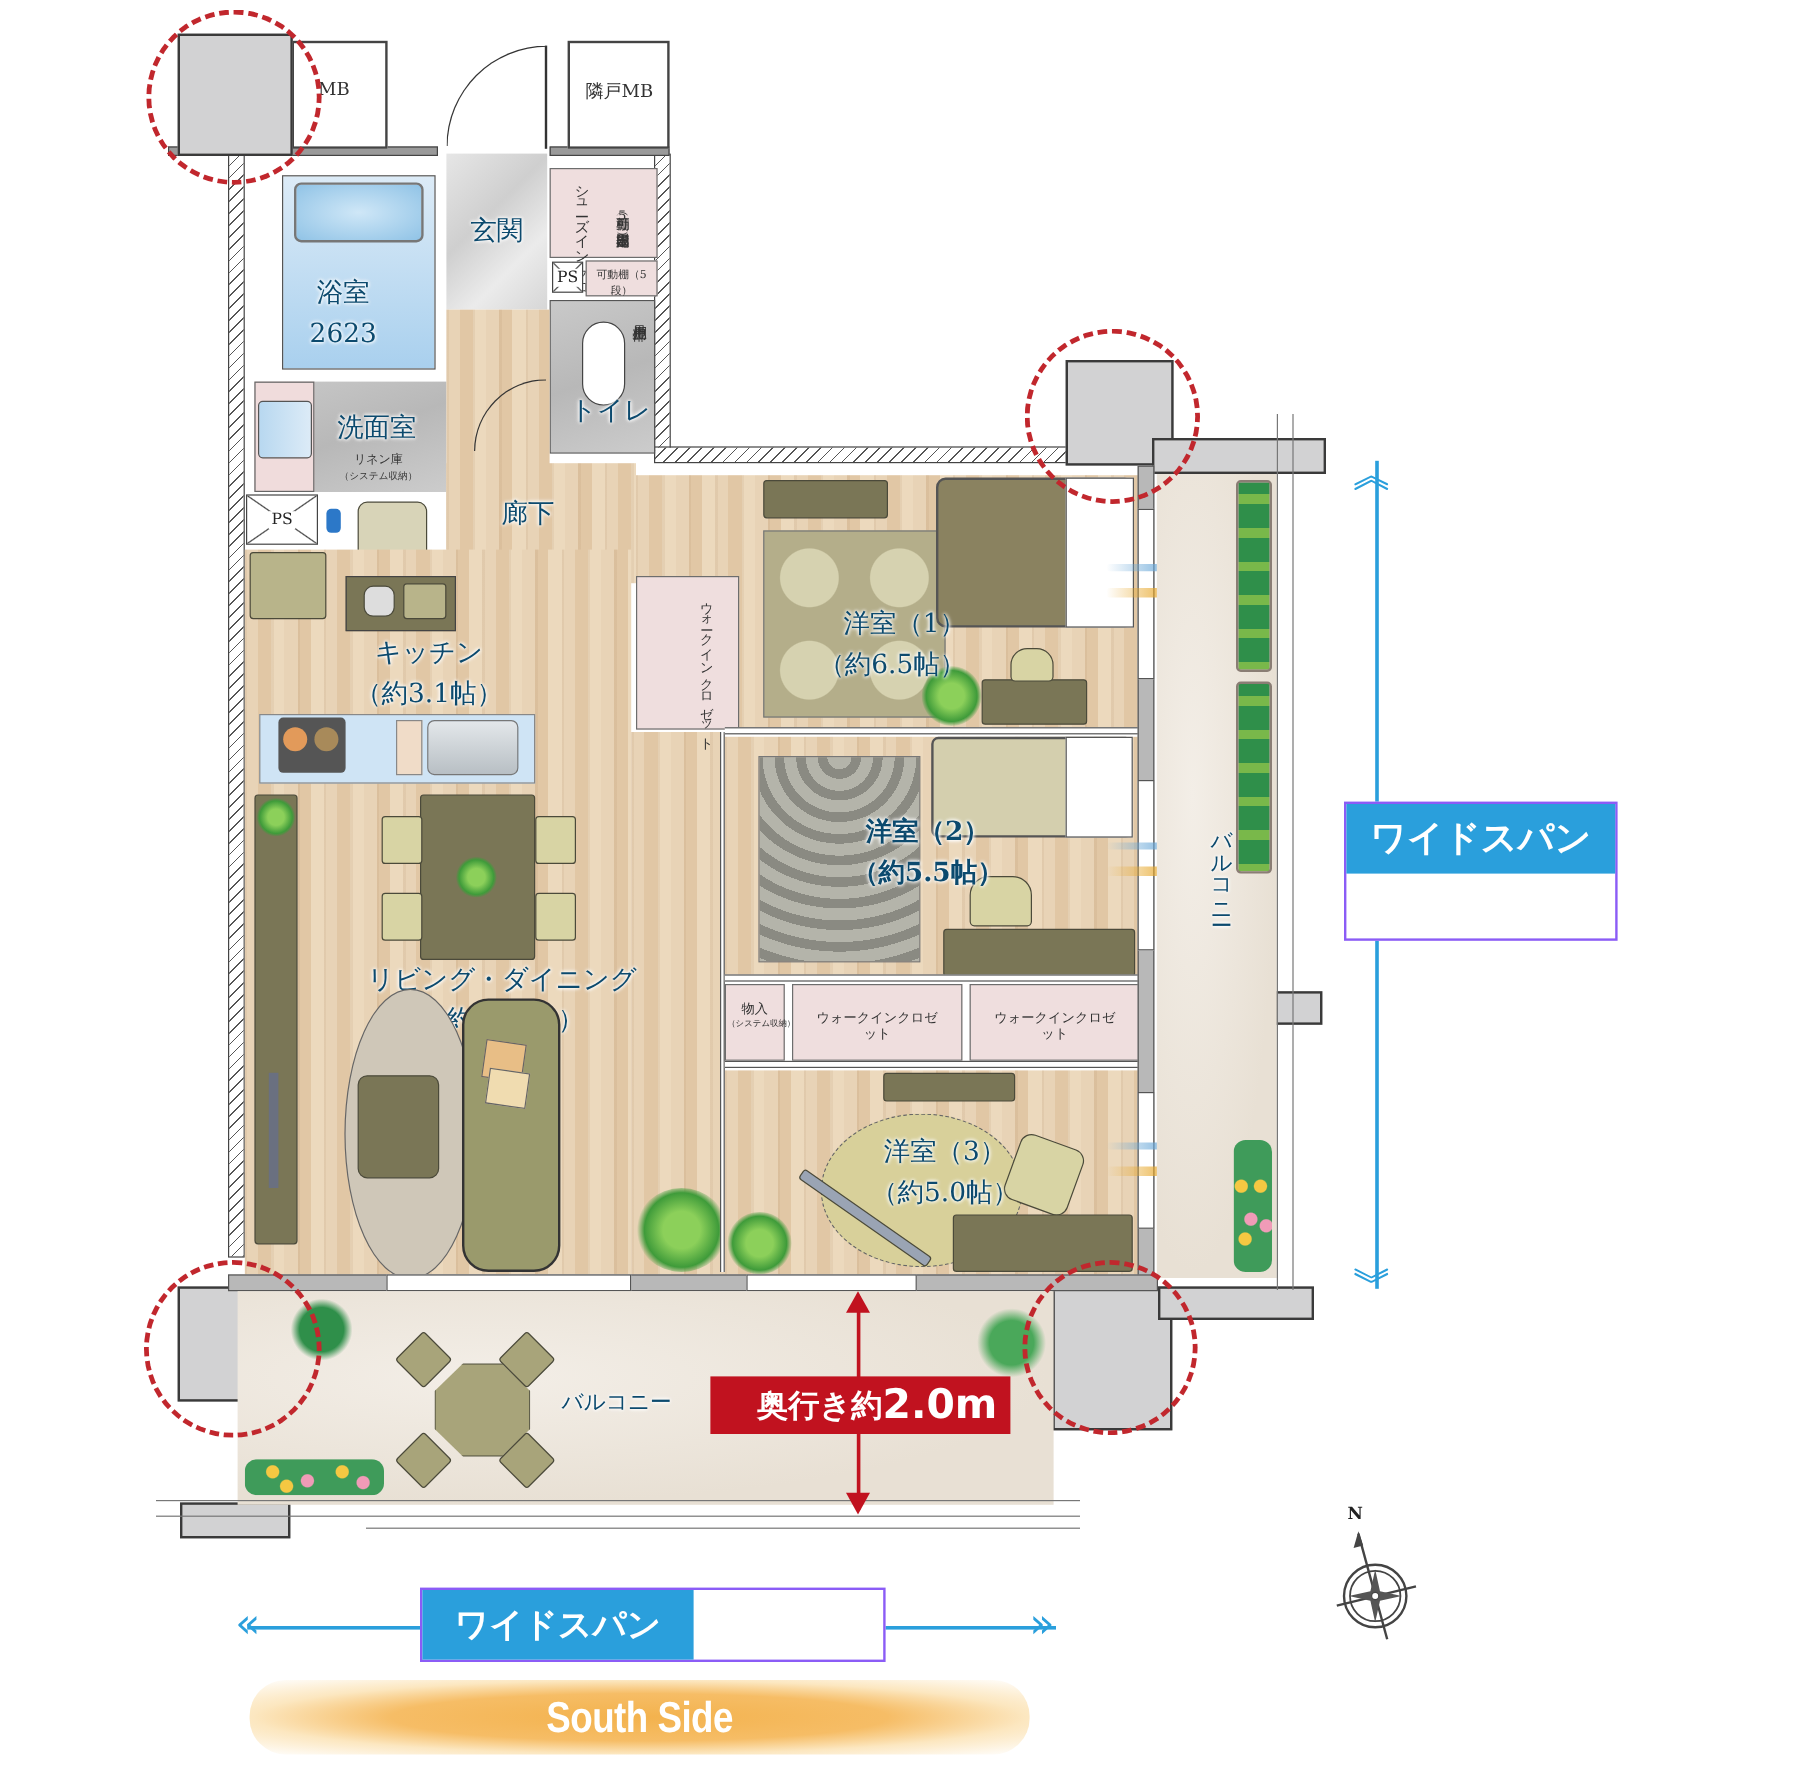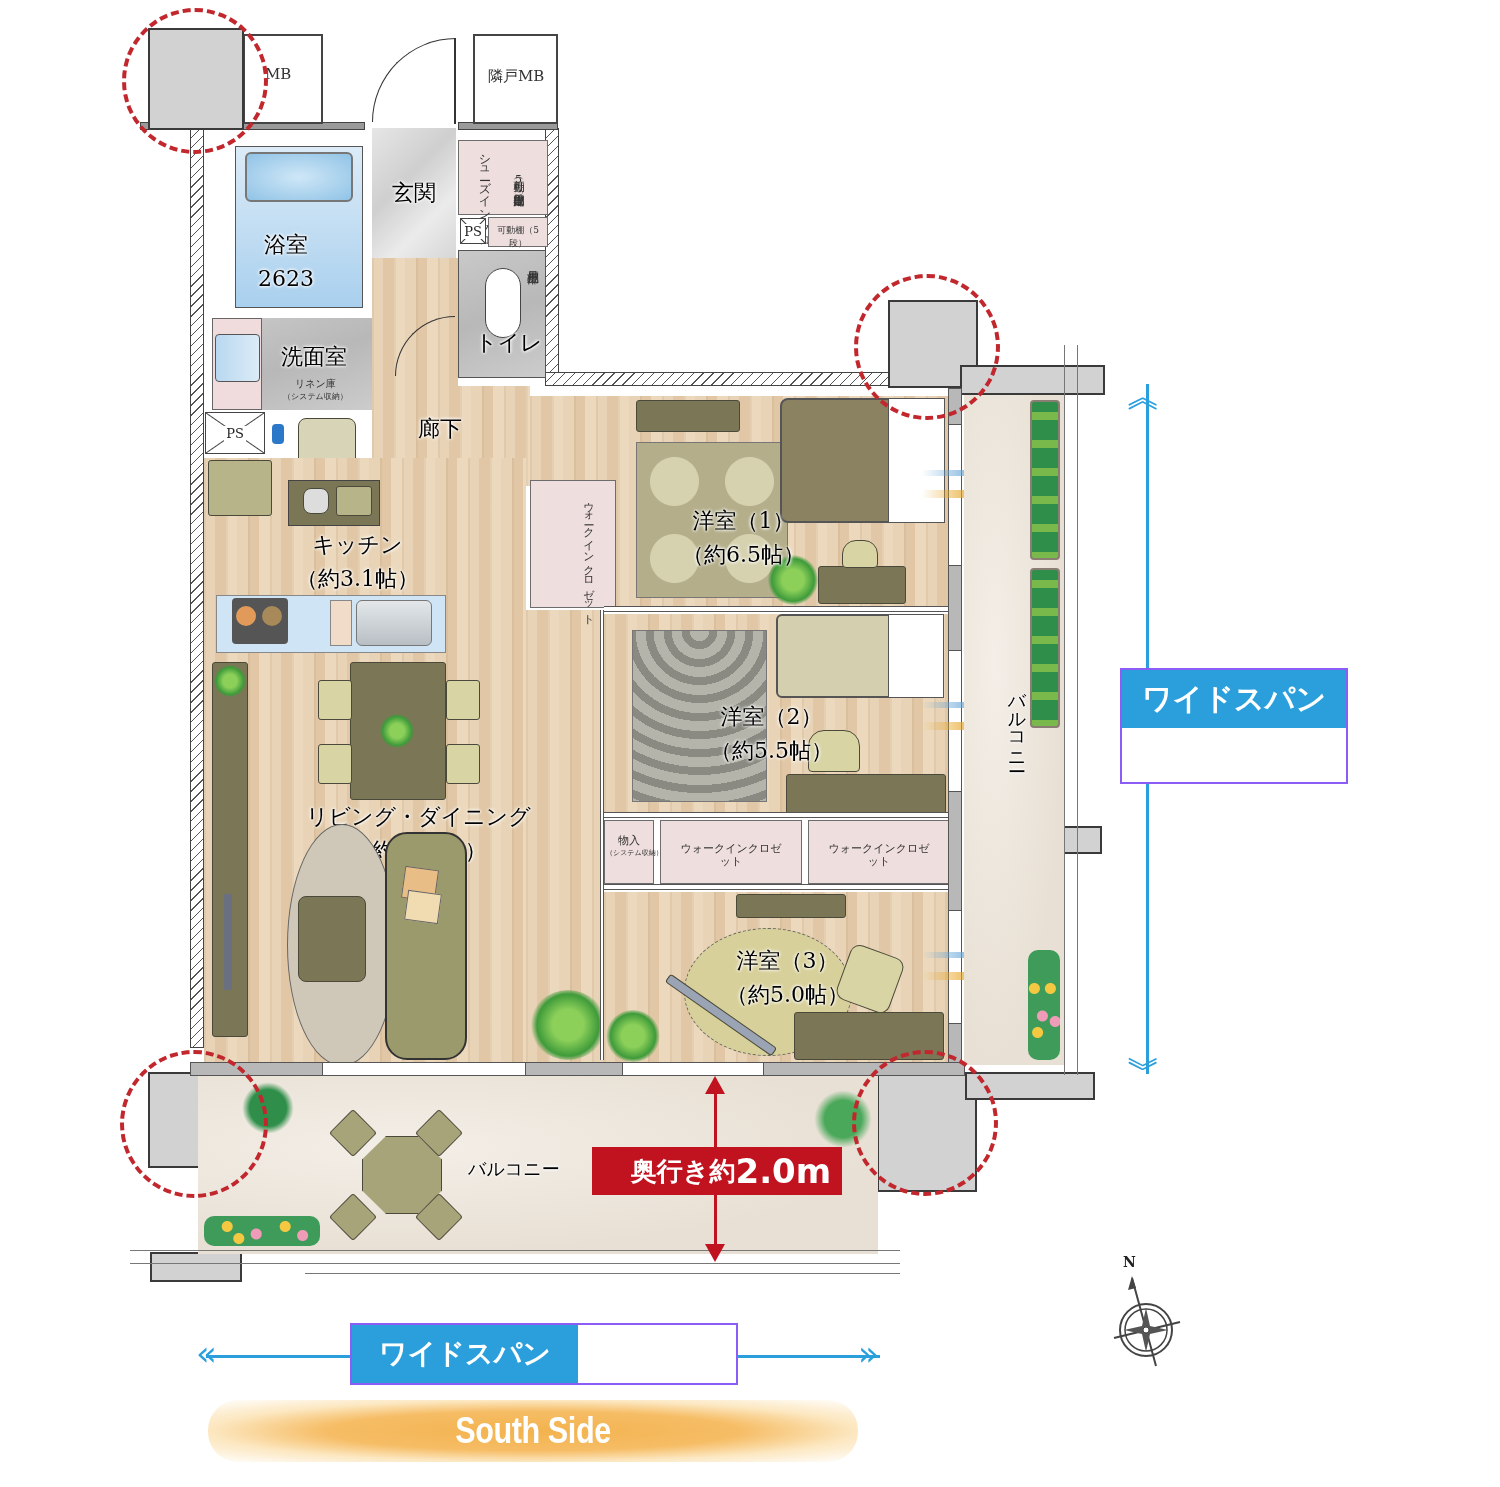--- a/index.html
+++ b/index.html
@@ -16,21 +16,21 @@
   .floor-wood {
     position: absolute;
     background:
       repeating-linear-gradient(90deg, rgba(160,120,80,0.10) 0 2px, transparent 2px 22px),
       repeating-linear-gradient(90deg, #e8d3b6 0 11px, #e1c7a5 11px 22px, #ecd9bd 22px 33px);
   }
   .floor-marble { position: absolute; background: linear-gradient(135deg, #e6e6e6, #cfcfcf 40%, #ebebeb 70%, #d6d6d6); }
   .floor-gray { position: absolute; background: linear-gradient(160deg, #c9c9c9, #b8b8b8 50%, #cccccc); }
   .floor-pink { position: absolute; background: #efdede; border: 1.5px solid #6d6d6d; }
   .balcony { position: absolute; background: radial-gradient(ellipse at 30% 40%, #f3eee7, #e8e0d4 70%); }
-  .room-label { position: absolute; text-align: center; font-size: 22px; line-height: 34px; color: #000000; text-shadow: 0 0 3px #fff, 0 0 3px #fff, 0 0 4px #fff; white-space: nowrap; }
+  .room-label { position: absolute; text-align: center; font-size: 22px; line-height: 34px; color: #0c4a6e; text-shadow: 0 0 3px #fff, 0 0 3px #fff, 0 0 4px #fff; white-space: nowrap; }
   .room-label .sub { display: block; }
   .small-label { position: absolute; font-size: 11px; line-height: 13px; text-align: center; color: #333; white-space: nowrap; }
   .vert { writing-mode: vertical-rl; text-orientation: upright; }
   .dashed-circle { position: absolute; border: 4px dashed #c1272d; border-radius: 50%; }
   .furn { position: absolute; border: 1.5px solid #4b4a3a; border-radius: 3px; }
   .door-arc { position: absolute; border: 1.5px solid #333; }
   .window { position: absolute; background: #fff; border: 1.5px solid #555; }
   .ps-box { position: absolute; border: 1.5px solid #444; background:
       linear-gradient(to top right, transparent calc(50% - 1px), #444 50%, transparent calc(50% + 1px)),
       linear-gradient(to top left, transparent calc(50% - 1px), #444 50%, transparent calc(50% + 1px)), #fff;
@@ -179,32 +179,32 @@
   radial-gradient(circle at 25% 25%, #d6d2b0 0 24px, transparent 25px),
   radial-gradient(circle at 75% 25%, #d6d2b0 0 24px, transparent 25px),
   radial-gradient(circle at 25% 75%, #d6d2b0 0 24px, transparent 25px),
   radial-gradient(circle at 75% 75%, #d6d2b0 0 24px, transparent 25px), #b4ae8a;border:1px solid #777;"></div>
 <div class="furn" style="left:636px;top:400px;width:104px;height:32px;background:#7a7656;"></div>
 <div class="abs" style="left:780px;top:398px;width:165px;height:125px;background:#8a8260;border:2px solid #555;border-radius:8px;"></div>
 <div class="abs" style="left:888px;top:398px;width:57px;height:125px;background:#fff;border:1px solid #555;"></div>
 <div class="plant" style="left:768px;top:555px;width:50px;height:50px;"></div>
 <div class="furn" style="left:818px;top:566px;width:88px;height:38px;background:#7a7656;"></div>
 <div class="furn" style="left:842px;top:540px;width:36px;height:28px;background:#d8d4a4;border-radius:14px 14px 4px 4px;"></div>
-<div class="room-label" style="left:682px;top:504px;">
+<div class="room-label" style="left:682px;top:504px;text-align:right;">
   <span class="sub">洋室（1）</span>
   <span class="sub">（約6.5帖）</span>
 </div>
 
 <div class="floor-wood" style="left:604px;top:614px;width:346px;height:200px;"></div>
 <div class="abs" style="left:632px;top:630px;width:135px;height:172px;background:repeating-radial-gradient(circle at 50% 0%, #b4b4aa 0 10px, #8a8a82 10px 18px);border:1px solid #777;"></div>
 <div class="abs" style="left:776px;top:614px;width:168px;height:84px;background:#d4cfae;border:2px solid #555;border-radius:6px;"></div>
 <div class="abs" style="left:888px;top:614px;width:56px;height:84px;background:#fff;border:1px solid #555;"></div>
 <div class="furn" style="left:786px;top:774px;width:160px;height:40px;background:#7a7656;"></div>
 <div class="furn" style="left:808px;top:730px;width:52px;height:42px;background:#d8d4a4;border-radius:16px 16px 4px 4px;"></div>
-<div class="room-label" style="left:710px;top:700px;">
+<div class="room-label" style="left:710px;top:676px;font-weight:bold;">
   <span class="sub">洋室（2）</span>
   <span class="sub">（約5.5帖）</span>
 </div>
 
 <div class="floor-pink" style="left:604px;top:820px;width:50px;height:64px;"></div>
 <div class="small-label" style="left:606px;top:834px;font-size:11px;width:46px;">
   <span style="display:block;">物入</span>
   <span style="display:block;font-size:7px;">（システム収納）</span>
 </div>
 <div class="floor-pink" style="left:660px;top:820px;width:142px;height:64px;"></div>

